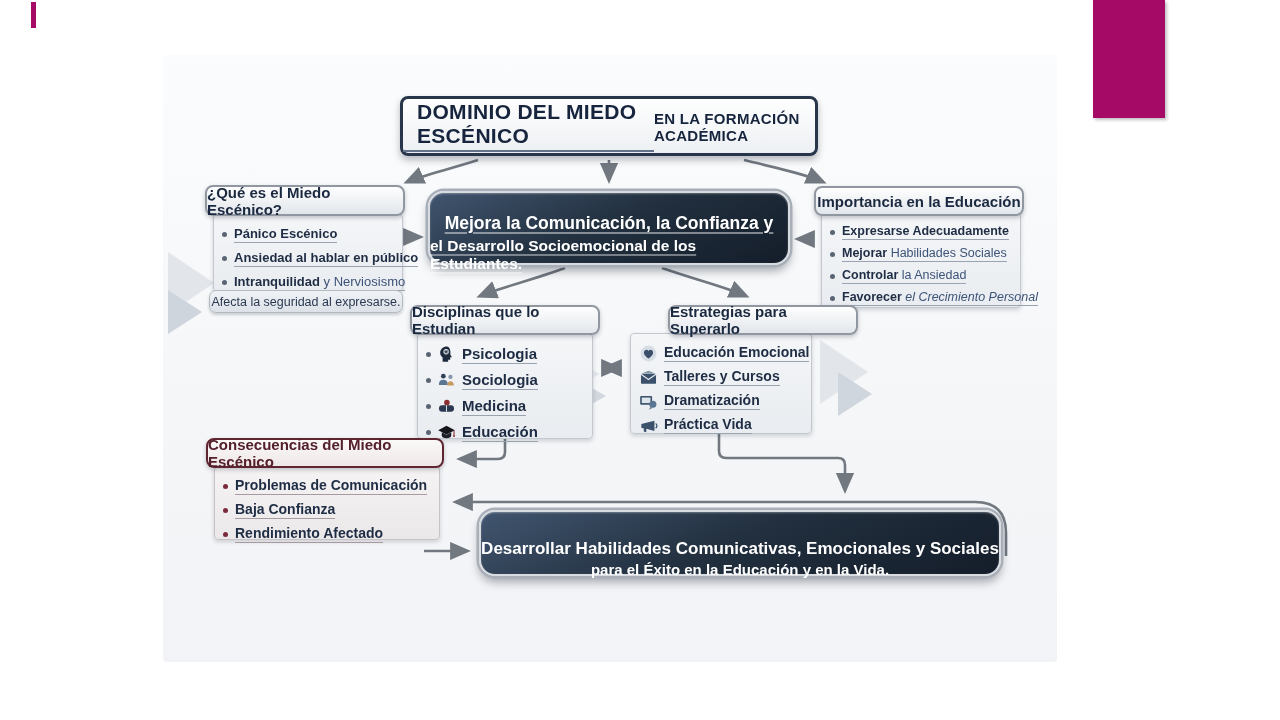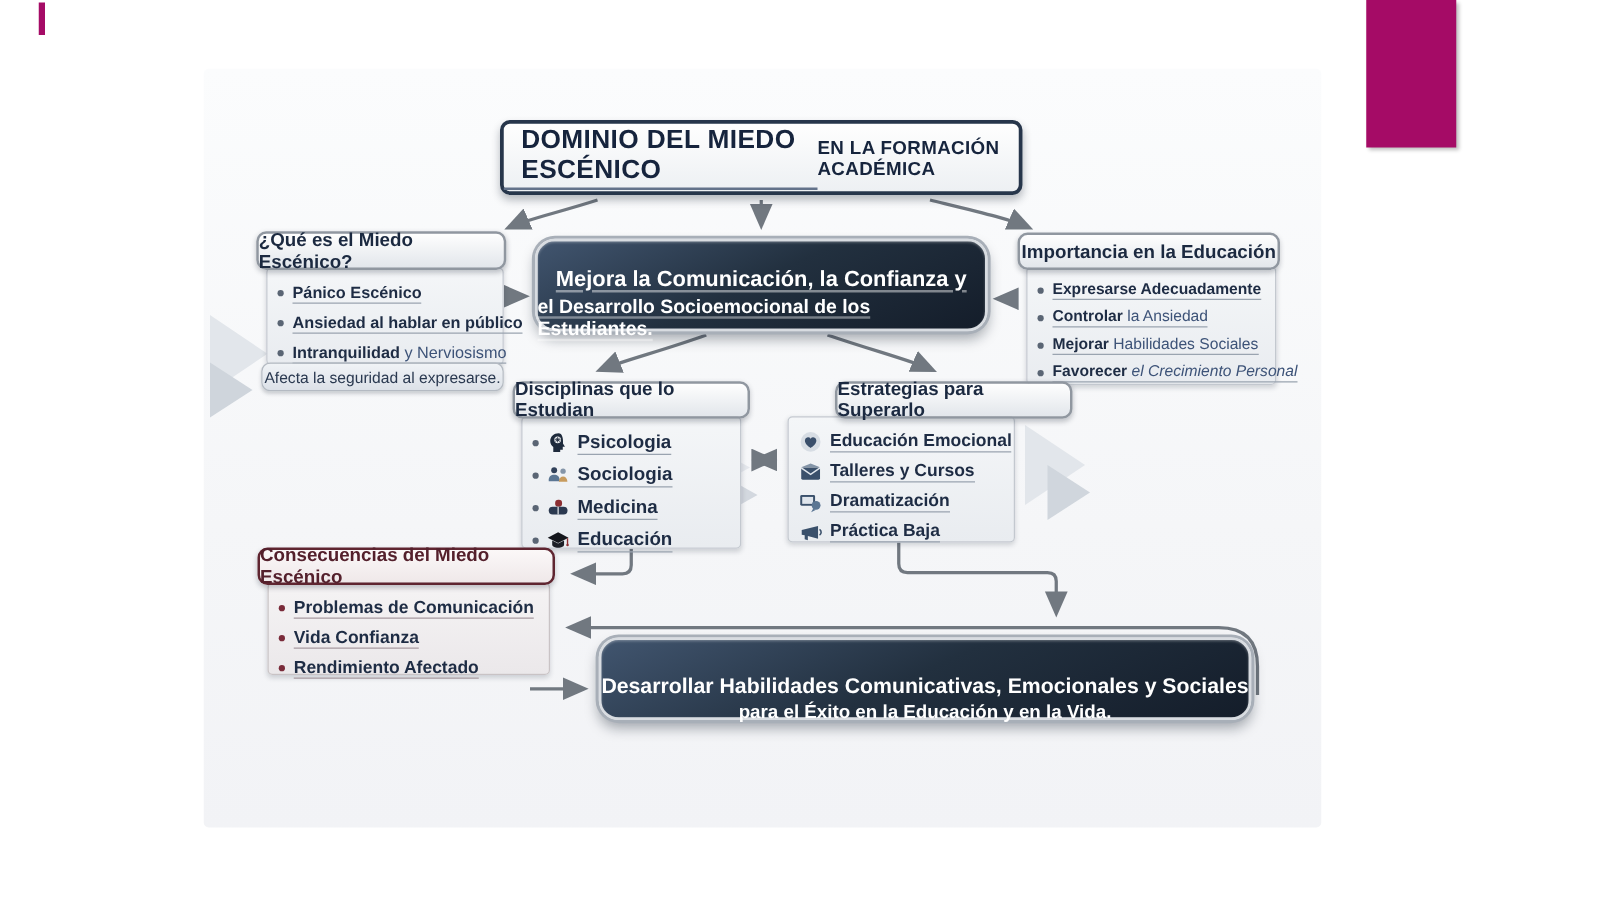--- a/index.html
+++ b/index.html
@@ -139,25 +139,25 @@
   </div>
 
   <div class="hdr imp-hdr">Importancia en la Educación</div>
   <div class="panel imp-body">
     <div class="row">
       <span class="dot"></span>
       <span class="ul"><span class="lead">Expresarse Adecuadamente</span><span class="rest"></span></span>
     </div>
     <div class="row">
       <span class="dot"></span>
+      <span class="ul"><span class="lead">Mejorar</span><span class="rest"> Habilidades Sociales</span></span>
+    </div>
+    <div class="row">
+      <span class="dot"></span>
       <span class="ul"><span class="lead">Controlar</span><span class="rest"> la Ansiedad</span></span>
-    </div>
-    <div class="row">
-      <span class="dot"></span>
-      <span class="ul"><span class="lead">Mejorar</span><span class="rest"> Habilidades Sociales</span></span>
     </div>
     <div class="row">
       <span class="dot"></span>
       <span class="ul"><span class="lead">Favorecer</span><span class="rest"> el Crecimiento Personal</span></span>
     </div>
   </div>
 
   <div class="hdr disc-hdr">Disciplinas que lo Estudian</div>
   <div class="panel disc-body">
     <div class="row">
@@ -224,33 +224,33 @@
           <circle cx="17.5" cy="15.5" r="4.5" fill="#5b7693"></circle>
           <path d="M14.5 19l-2 3.5 5-2.5z" fill="#5b7693"></path>
         </svg>
       <span class="ul lead">Dramatización</span>
     </div>
     <div class="row">
       <svg class="icon" viewBox="0 0 24 24">
           <path d="M3 10v5l3 .5v4l3.2.9v-4.3L19.5 19V6z" fill="#3a506b"></path>
           <path d="M21 9.5a3.4 3.4 0 0 1 0 5.8" stroke="#3a506b" stroke-width="1.6" fill="none"></path>
         </svg>
-      <span class="ul lead">Práctica Baja</span>
+      <span class="ul lead">Práctica Vida</span>
     </div>
   </div>
 
   <div class="hdr cons-hdr">Consecuencias del Miedo Escénico</div>
   <div class="panel cons-body">
     <div class="row">
       <span class="dot dot-red"></span>
       <span class="ul lead">Problemas de Comunicación</span>
     </div>
     <div class="row">
       <span class="dot dot-red"></span>
-      <span class="ul lead">Vida Confianza</span>
+      <span class="ul lead">Baja Confianza</span>
     </div>
     <div class="row">
       <span class="dot dot-red"></span>
       <span class="ul lead">Rendimiento Afectado</span>
     </div>
   </div>
 
   <div class="navy bottom-box">
     <div class="l1">Desarrollar Habilidades Comunicativas, Emocionales y Sociales</div>
     <div class="l2">para el Éxito en la Educación y en la Vida.</div>

